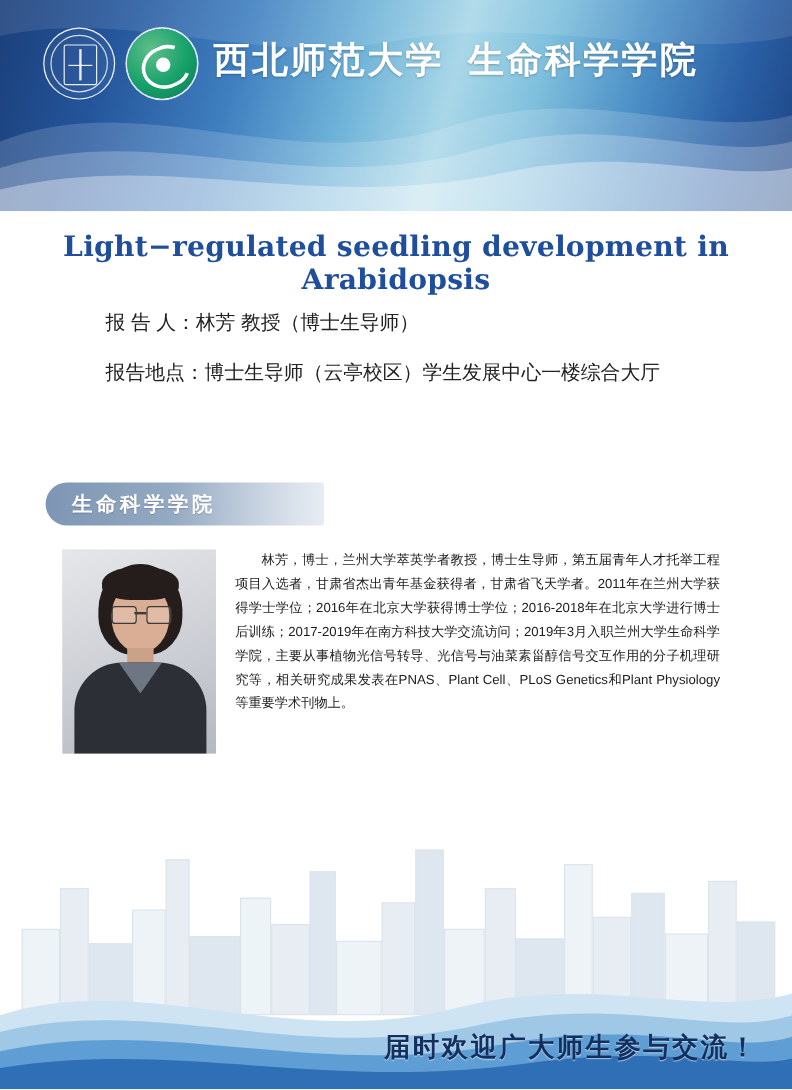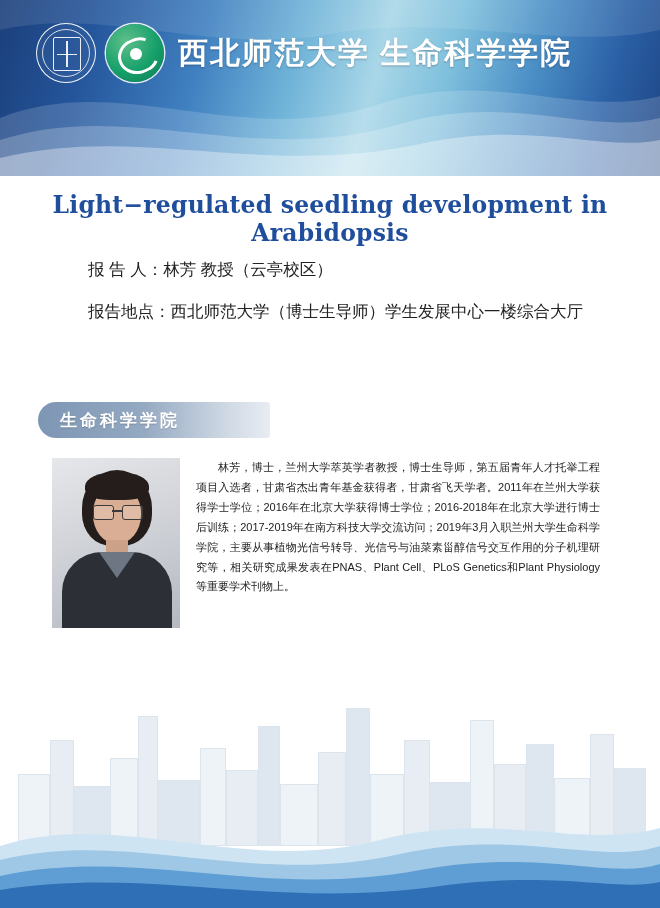--- a/index.html
+++ b/index.html
@@ -132,21 +132,21 @@
     border-radius: 50%;
     background: #ffffff;
   }
 
   .org-text {
     margin-left: 14px;
     color: #ffffff;
     line-height: 1;
   }
   .org-cn {
-    font-family: Liberation Sans, sans-serif;
+    font-family: Liberation Mono, monospace;
     font-size: 30px;
     font-weight: bold;
     letter-spacing: 2px;
     text-shadow: 0 1px 2px rgba(0,0,0,0.25);
     white-space: nowrap;
   }
   .org-en {
     margin-top: 7px;
     font-size: 11.5px;
     letter-spacing: 0.2px;
@@ -364,22 +364,22 @@
         <div class="org-cn">西北师范大学 生命科学学院</div>
       </div>
     </div>
   </div>
 
   <div class="content">
 
     <div class="title">Light−regulated seedling development in Arabidopsis</div>
 
     <div class="info">
-      <div class="info-line">报 告 人：林芳 教授（云亭校区）</div>
-      <div class="info-line">报告地点：西北师范大学（博士生导师）学生发展中心一楼综合大厅</div>
+      <div class="info-line">报 告 人：林芳 教授（博士生导师）</div>
+      <div class="info-line">报告地点：博士生导师（云亭校区）学生发展中心一楼综合大厅</div>
     </div>
 
     <div class="ribbon"></div>
     <div class="ribbon-text">生命科学学院</div>
 
     <div class="bio-wrap">
       <div class="bio-float">
         <div class="portrait" style="position:relative;left:0;top:0;">
           <div class="bg"></div>
           <div class="hair"></div>
@@ -421,15 +421,16 @@
     <div class="bld" style="left:590px; width:22px; height:110px;"></div>
     <div class="bld dk" style="left:614px; width:30px; height:76px;"></div>
 
     <svg class="footer-waves" viewBox="0 0 660 120" preserveAspectRatio="none">
       <path d="M0,58 C120,20 240,88 380,52 C500,22 580,62 660,40 L660,120 L0,120 Z" fill="#cfe4f2"></path>
       <path d="M0,72 C130,40 250,100 400,66 C520,40 600,78 660,58 L660,120 L0,120 Z" fill="#9fc8e6"></path>
       <path d="M0,88 C140,58 260,112 420,82 C540,60 610,92 660,76 L660,120 L0,120 Z" fill="#5f9ed4"></path>
       <path d="M0,102 C150,78 270,122 440,98 C560,82 620,104 660,94 L660,120 L0,120 Z" fill="#2f6fb5"></path>
     </svg>
 
+    <div class="footer-text">届时欢迎广大师生参与交流！</div>
   </div>
 
 </div>
 
 </body></html>

